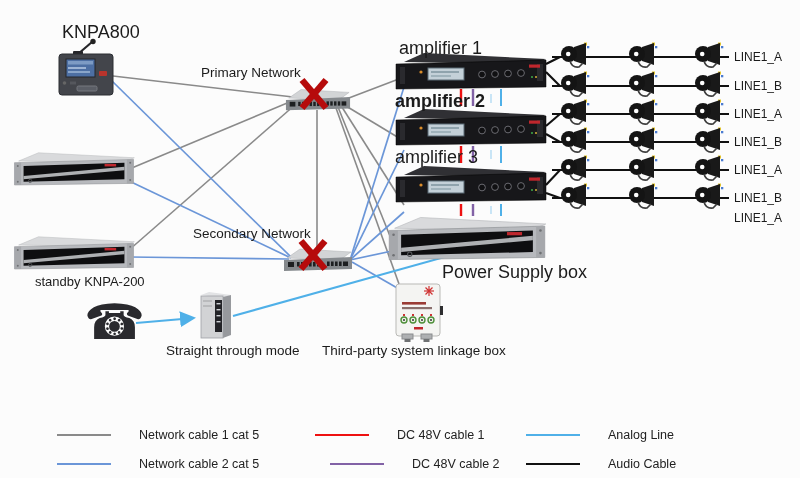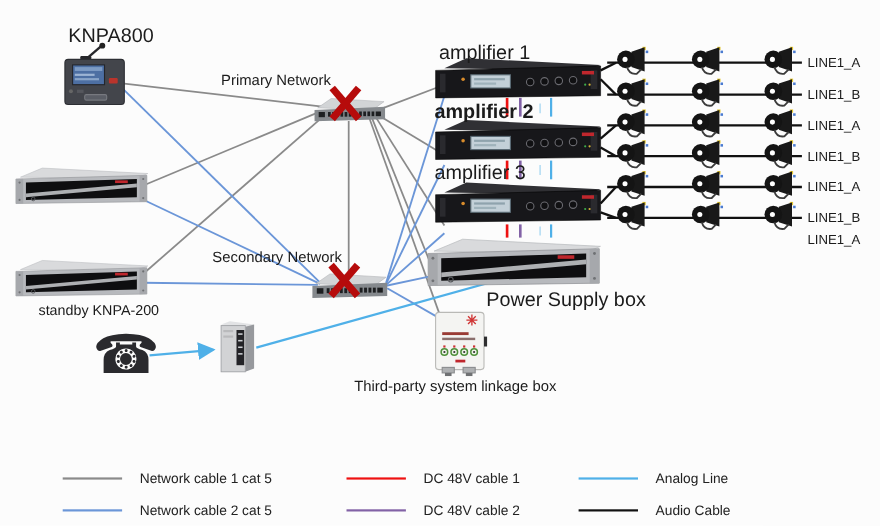--- a/index.html
+++ b/index.html
@@ -20,21 +20,21 @@
   .dev{position:absolute;z-index:2;line-height:0;}
   .lbl{position:absolute;z-index:4;white-space:nowrap;line-height:1.1;}
   .f12{font-size:18px;}
   .f13{font-size:13px;}
   .f14{font-size:13.5px;}
   .cross{position:absolute;z-index:3;}
   .line-label{position:absolute;z-index:4;font-size:12px;white-space:nowrap;}
   .spk{position:absolute;z-index:2;line-height:0;}
   .legend-item{position:absolute;z-index:4;display:flex;align-items:center;height:14px;}
   .legend-swatch{display:inline-block;width:54px;height:2px;background:#888;}
-  .legend-label{margin-left:16px;font-size:12.5px;color:#222;}
+  .legend-label{margin-left:28px;font-size:12.5px;color:#222;}
   .phone{position:absolute;z-index:2;font-size:49px;color:#2a2a2e;line-height:1;
          font-family:"DejaVu Sans",sans-serif;}
 </style>
 </head>
 <body>
 
 <div class="stage">
 
   <svg class="wires" width="800" height="478" viewBox="0 0 800 478">
     <defs>
@@ -528,35 +528,36 @@
 
   <div class="lbl f12" style="left:62px;top:23px;">KNPA800</div>
   <div class="lbl f14" style="left:201px;top:66px;">Primary Network</div>
   <div class="lbl f14" style="left:193px;top:227px;">Secondary Network</div>
   <div class="lbl f13" style="left:35px;top:275px;">standby KNPA-200</div>
   <div class="lbl f12" style="left:399px;top:39px;">amplifier 1</div>
   <div class="lbl f12" style="left:395px;top:92px;font-weight:bold;">amplifier 2</div>
   <div class="lbl f12" style="left:395px;top:148px;">amplifier 3</div>
   <div class="lbl f12" style="left:442px;top:263px;">Power Supply box</div>
   <div class="lbl f14" style="left:322px;top:344px;text-align:right;">Third-party system linkage box</div>
+  <div class="lbl f14" style="left:166px;top:344px;">Straight through mode</div>
 
   <div>
     <div class="legend-item" style="left:57px;top:428px;">
       <span class="legend-swatch" style="background: rgb(138, 138, 138);"></span>
       <span class="legend-label">Network cable 1  cat 5</span>
     </div>
     <div class="legend-item" style="left:57px;top:457px;">
       <span class="legend-swatch" style="background: rgb(107, 150, 216);"></span>
       <span class="legend-label">Network cable 2 cat 5</span>
     </div>
     <div class="legend-item" style="left:315px;top:428px;">
       <span class="legend-swatch" style="background: rgb(238, 17, 17);"></span>
       <span class="legend-label">DC 48V cable 1</span>
     </div>
-    <div class="legend-item" style="left:315px;top:457px;align-items:center;">
+    <div class="legend-item" style="left:330px;top:457px;align-items:center;">
       <span class="legend-swatch" style="background: rgb(130, 98, 166);"></span>
       <span class="legend-label">DC 48V cable 2</span>
     </div>
     <div class="legend-item" style="left:526px;top:428px;">
       <span class="legend-swatch" style="background: rgb(79, 176, 232);"></span>
       <span class="legend-label">Analog Line</span>
     </div>
     <div class="legend-item" style="left:526px;top:457px;">
       <span class="legend-swatch" style="background: rgb(17, 17, 17);"></span>
       <span class="legend-label">Audio Cable</span>

